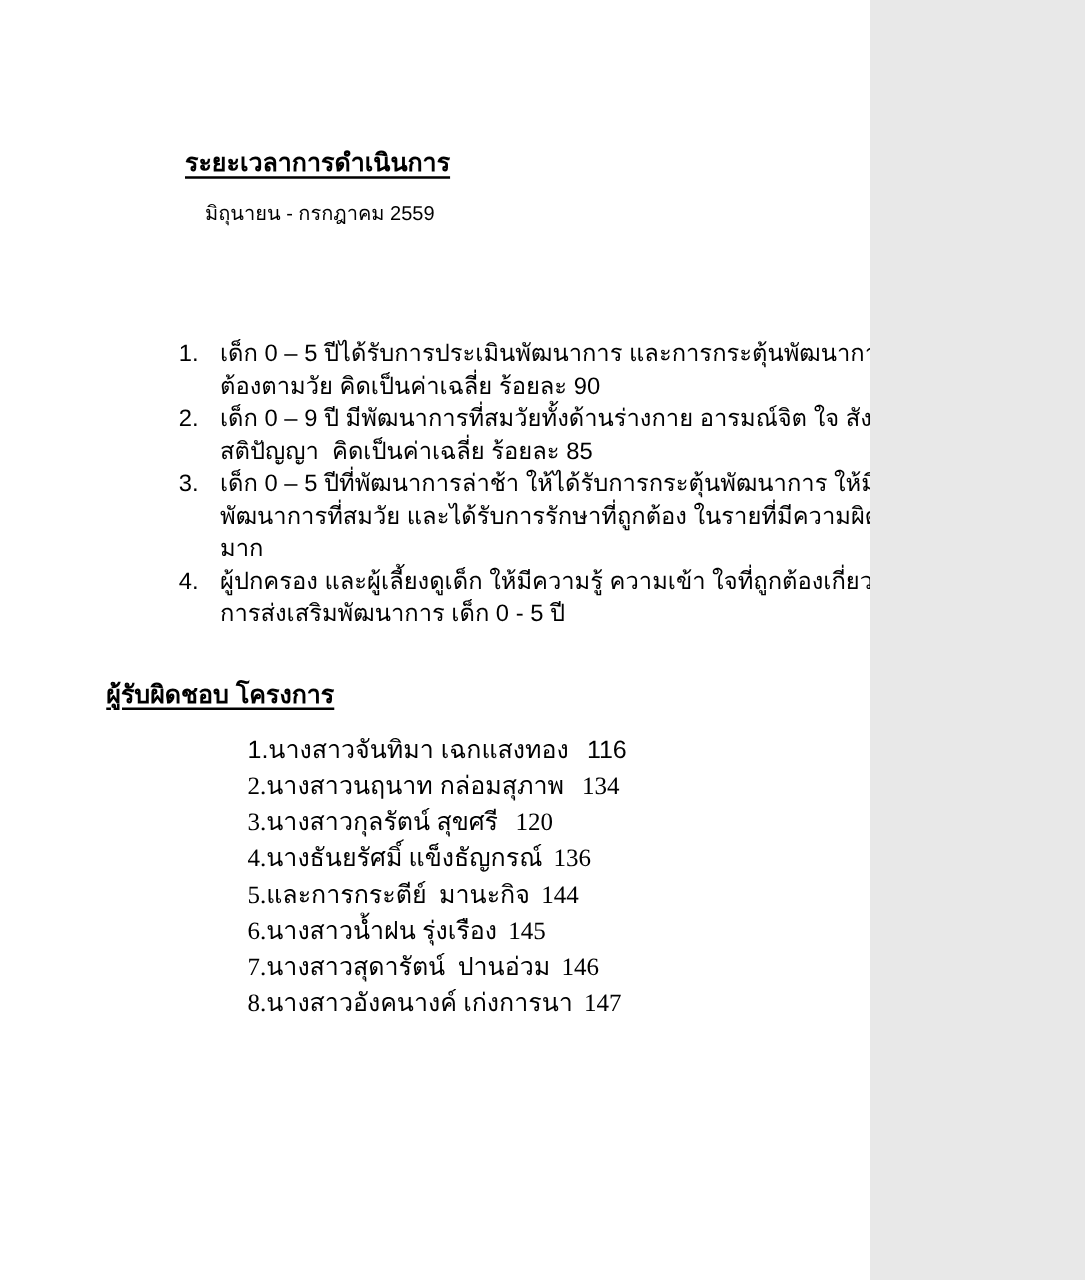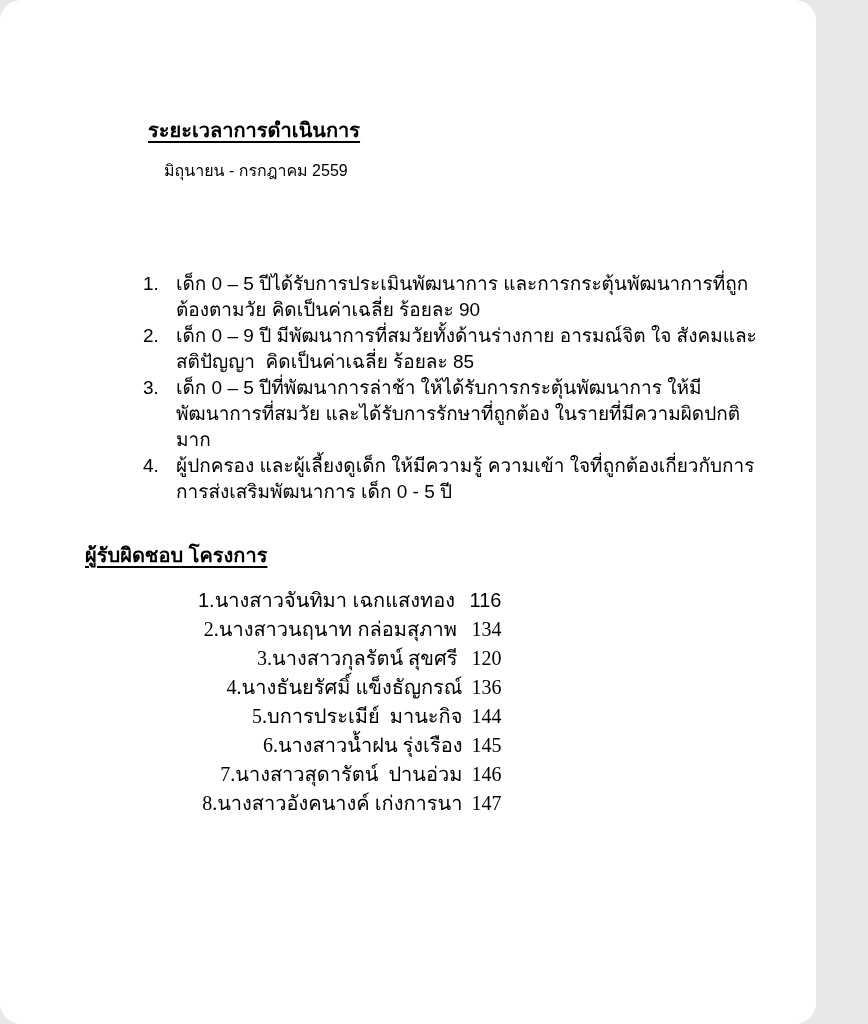--- a/index.html
+++ b/index.html
@@ -1,25 +1,24 @@
 <!DOCTYPE html>
 <html><head>
 <meta charset="utf-8">
 <style>
   * { margin: 0; padding: 0; box-sizing: border-box; }
   html, body { background: #e8e8e8; }
   .page {
     position: relative;
-    width: 816px;
+    width: 696px;
     height: 1024px;
     background: #ffffff;
     color: #000000;
     font-family: "Liberation Sans", sans-serif;
     overflow: hidden;
-    border-radius: 21px;
   }
   .heading {
     font-weight: bold;
     font-size: 20px;
     text-decoration: underline;
     text-underline-offset: 4px;
     text-decoration-thickness: 2px;
     white-space: pre-wrap;
   }
   .sec-duration { position: absolute; left: 148px; top: 114px; }
@@ -31,21 +30,21 @@
   .expected-list {
     position: absolute; left: 143px; top: 271px; width: 640px;
     font-size: 19px; line-height: 26px;
   }
   .expected-item { display: flex; align-items: flex-start; }
   .expected-item .no { width: 33px; flex: 0 0 33px; }
   .expected-item .txt { white-space: pre-wrap; flex: 1; }
   .sec-responsible-heading { position: absolute; left: 85px; top: 539px; text-align: center; }
   .people-list {
     position: absolute; left: 198px; top: 586px;
-    font-size: 20px; line-height: 29px; text-align: right;
+    font-size: 20px; line-height: 29px;
   }
   .person { white-space: pre-wrap; }
   .person .pid { margin-left: 9px; }
   
   .person .no, .person .pid { font-family: "Liberation Serif", serif; }
   .person:nth-child(1) .no,
   .person:nth-child(1) .pid { font-family: "Liberation Sans", sans-serif; }
   .person:nth-child(n+3) { font-family: "Liberation Serif", serif; }
 </style>
 </head>
@@ -82,19 +81,19 @@
     </div>
   </div>
 
   <div class="heading sec-responsible-heading">ผู้รับผิดชอบ โครงการ</div>
 
   <div class="people-list">
     <div class="person"><span class="no">1.</span><span class="name">นางสาวจันทิมา เฉกแสงทอง </span><span class="pid">116</span></div>
     <div class="person"><span class="no">2.</span><span class="name">นางสาวนฤนาท กล่อมสุภาพ </span><span class="pid">134</span></div>
     <div class="person"><span class="no">3.</span><span class="name">นางสาวกุลรัตน์ สุขศรี </span><span class="pid">120</span></div>
     <div class="person"><span class="no">4.</span><span class="name">นางธันยรัศมิ์ แข็งธัญกรณ์</span><span class="pid">136</span></div>
-    <div class="person"><span class="no">5.</span><span class="name">บการประเมีย์  มานะกิจ</span><span class="pid">144</span></div>
+    <div class="person"><span class="no">5.</span><span class="name">และการกระตีย์  มานะกิจ</span><span class="pid">144</span></div>
     <div class="person"><span class="no">6.</span><span class="name">นางสาวน้ำฝน รุ่งเรือง</span><span class="pid">145</span></div>
     <div class="person"><span class="no">7.</span><span class="name">นางสาวสุดารัตน์  ปานอ่วม</span><span class="pid">146</span></div>
     <div class="person"><span class="no">8.</span><span class="name">นางสาวอังคนางค์ เก่งการนา</span><span class="pid">147</span></div>
   </div>
 
 </div>
 
 </body></html>

